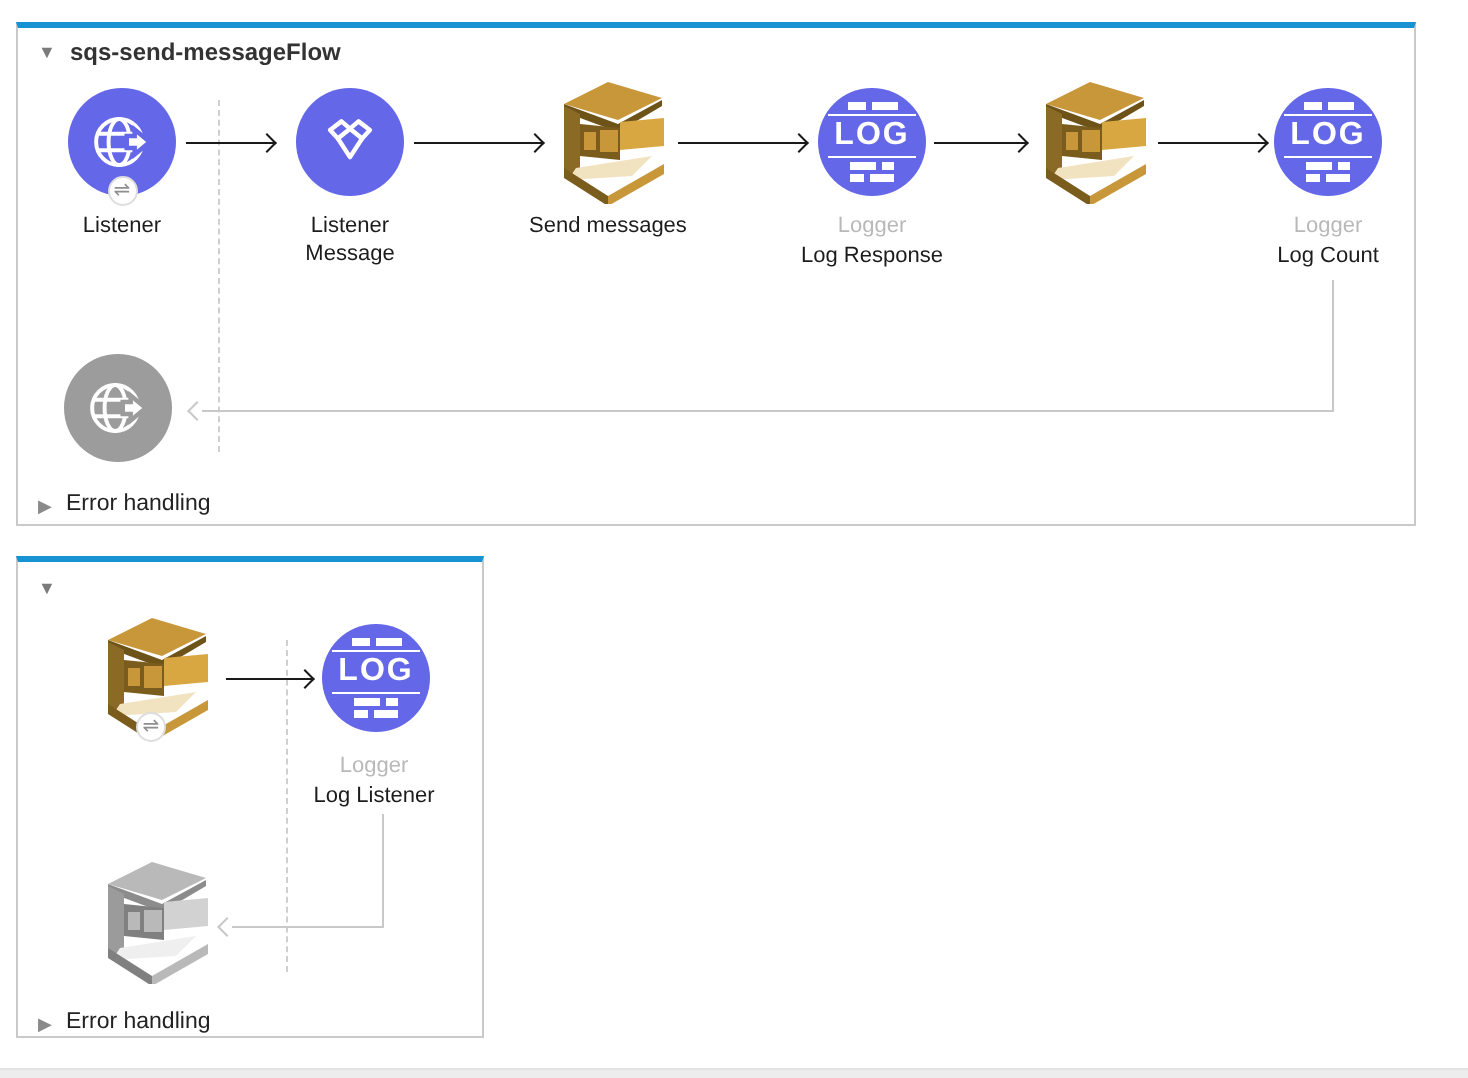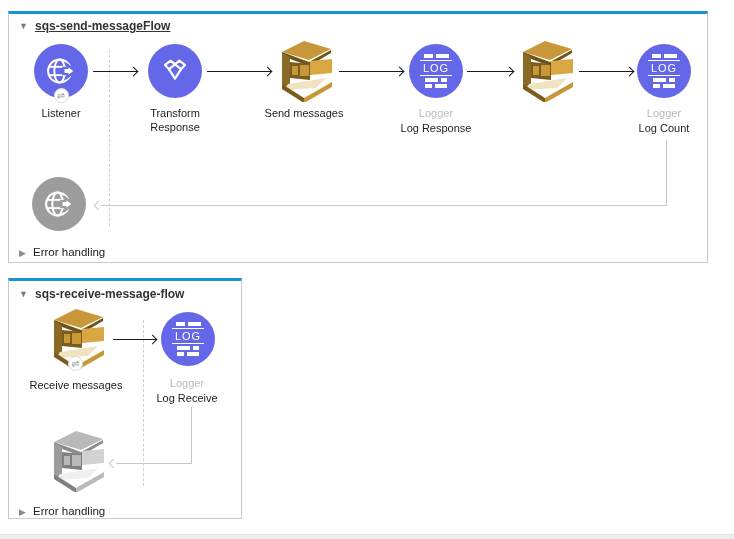--- a/index.html
+++ b/index.html
@@ -42,21 +42,21 @@
     background:#fff;border:1px solid #ddd;box-sizing:border-box;
     display:flex;align-items:center;justify-content:center;
     font-size:10px;color:#8f8f8f;line-height:1;
   }
 
   
   .lgly{display:flex;flex-direction:column;align-items:center;gap:2.5px;width:36px;}
   .lr{display:flex;gap:3px;justify-content:center;}
   .lr span{height:3.5px;background:#fff;display:inline-block;}
   .lg-log{
-    color:#fff;font-size:11px;font-weight:400;letter-spacing:1px;
+    color:#fff;font-size:16px;font-weight:700;letter-spacing:1px;
     border-top:1.5px solid #fff;border-bottom:1.5px solid #fff;
     padding:0.5px 3px;line-height:1.15;
   }
 
   
   .hline{position:absolute;height:0;border-top:1px solid #1a1a1a;}
   .vline{position:absolute;width:0;border-left:1px solid #c8c8c8;}
   .hline.grayline{border-top-color:#c8c8c8;}
   .dash{position:absolute;width:0;border-left:1px dashed #cfcfcf;}
   .ah{position:absolute;width:7px;height:7px;box-sizing:border-box;}
@@ -68,21 +68,21 @@
     position:absolute;left:0;top:534px;width:734px;height:5px;
     background:#ededed;border-top:1px solid #e2e2e2;box-sizing:border-box;
   }
 </style>
 </head>
 <body>
 
 <div id="flow1" class="flow">
 
   <span class="tri" style="left:10px;top:7px;">▼</span>
-  <span class="flow-title" style="left:26px;top:5px;text-decoration:underline;">sqs-send-messageFlow</span>
+  <span class="flow-title" style="left:26px;top:5px;">sqs-send-messageFlow</span>
 
   <div class="dash" style="left:100px;top:36px;height:176px;"></div>
 
   <div class="circle blue" style="left:25px;top:30px;">
     <svg viewBox="0 0 36 36" width="34" height="34">
       <g fill="none" stroke="#fff" stroke-width="2.1">
         <circle cx="16.5" cy="18" r="12.2"></circle>
         <ellipse cx="16.5" cy="18" rx="5.6" ry="12.2"></ellipse>
         <path d="M5 13.6 H28"></path>
         <path d="M5 22.4 H28"></path>
@@ -97,21 +97,21 @@
   <div class="ah ah-r" style="left:121px;top:53.5px;"></div>
 
   <div class="circle blue" style="left:139px;top:30px;">
     <svg viewBox="0 0 36 36" width="32" height="32">
       <g fill="none" stroke="#fff" stroke-width="2.5" stroke-linejoin="round" stroke-linecap="round">
         <path d="M18 10.5 L11.2 16 L18 26.5 L24.8 16 Z"></path>
         <path d="M11.2 16 L6.8 11.2 L13.2 6.4 L18 10.5 L22.8 6.4 L29.2 11.2 L24.8 16"></path>
       </g>
     </svg>
   </div>
-  <div class="nlabel" style="left:129px;top:92px;width:74px;">Transform Response</div>
+  <div class="nlabel" style="left:129px;top:92px;width:74px;">Listener Message</div>
 
   <div class="hline" style="left:198px;top:57px;width:64px;"></div>
   <div class="ah ah-r" style="left:255px;top:53.5px;"></div>
 
   <div class="icon-abs" style="left:267px;top:26px;">
     <svg viewBox="0 0 56 62" width="56" height="62">
       <polygon points="28,1 55,9 33,20 6,12" fill="#c8973a"></polygon>
       <polygon points="6,12 33,22 55,10 55,13 33,26 6,16" fill="#6e5319"></polygon>
       <polygon points="6,13 14,17 14,52 6,47" fill="#8a6a25"></polygon>
       <polygon points="14,22 34,24 34,40 14,38" fill="#7a5c1d"></polygon>
@@ -205,40 +205,38 @@
     </svg>
   </div>
 
   <span class="err-tri" style="left:10px;top:234px;">▶</span>
   <span class="err-label" style="left:24px;top:232px;">Error handling</span>
 </div>
 
 <div id="flow2" class="flow">
 
   <span class="tri" style="left:10px;top:8px;">▼</span>
-  <span class="flow-title" style="left:26px;top:6px;">sqs-receive-message-flow</span>
 
   <div class="dash" style="left:134px;top:39px;height:166px;"></div>
 
   <div class="icon-abs" style="left:39px;top:27px;">
     <svg viewBox="0 0 56 62" width="56" height="62">
       <polygon points="28,1 55,9 33,20 6,12" fill="#c8973a"></polygon>
       <polygon points="6,12 33,22 55,10 55,13 33,26 6,16" fill="#6e5319"></polygon>
       <polygon points="6,13 14,17 14,52 6,47" fill="#8a6a25"></polygon>
       <polygon points="14,22 34,24 34,40 14,38" fill="#7a5c1d"></polygon>
       <rect x="16" y="26" width="6" height="9" fill="#c8973a"></rect>
       <rect x="24" y="25" width="9" height="11" fill="#c8973a"></rect>
       <polygon points="34,21 56,19 56,33 34,35" fill="#d9a741"></polygon>
       <polygon points="12,44 50,38 40,48 8,50" fill="#f2e3c0"></polygon>
       <polygon points="6,44 28,58 28,63 6,49" fill="#7a5c1d"></polygon>
       <polygon points="28,58 56,42 56,47 28,63" fill="#c8973a"></polygon>
     </svg>
     <div class="badge" style="left:20px;top:48px;">⇌</div>
   </div>
-  <div class="nlabel" style="left:0px;top:97px;width:134px;">Receive messages</div>
 
   <div class="hline" style="left:104px;top:58px;width:43px;"></div>
   <div class="ah ah-r" style="left:140px;top:54.5px;"></div>
 
   <div class="circle blue" style="left:152px;top:31px;">
     <div class="lgly">
       <div class="lr">
           <span style="width:9px"></span>
           <span style="width:13px"></span>
         </div>
@@ -247,21 +245,21 @@
           <span style="width:13px"></span>
           <span style="width:6px"></span>
         </div>
       <div class="lr">
           <span style="width:7px"></span>
           <span style="width:12px"></span>
         </div>
     </div>
   </div>
   <div class="nlabel typelabel" style="left:128px;top:95px;width:100px;">Logger</div>
-  <div class="nlabel" style="left:128px;top:110px;width:100px;">Log Receive</div>
+  <div class="nlabel" style="left:128px;top:110px;width:100px;">Log Listener</div>
 
   <div class="vline" style="left:182px;top:126px;height:56px;"></div>
   <div class="hline grayline" style="left:107px;top:182px;width:76px;"></div>
   <div class="ah ah-l" style="left:101px;top:178.5px;"></div>
 
   <div class="icon-abs" style="left:39px;top:149px;">
     <svg viewBox="0 0 56 62" width="56" height="62">
       <polygon points="28,1 55,9 33,20 6,12" fill="#b9b9b9"></polygon>
       <polygon points="6,12 33,22 55,10 55,13 33,26 6,16" fill="#8c8c8c"></polygon>
       <polygon points="6,13 14,17 14,52 6,47" fill="#9b9b9b"></polygon>

